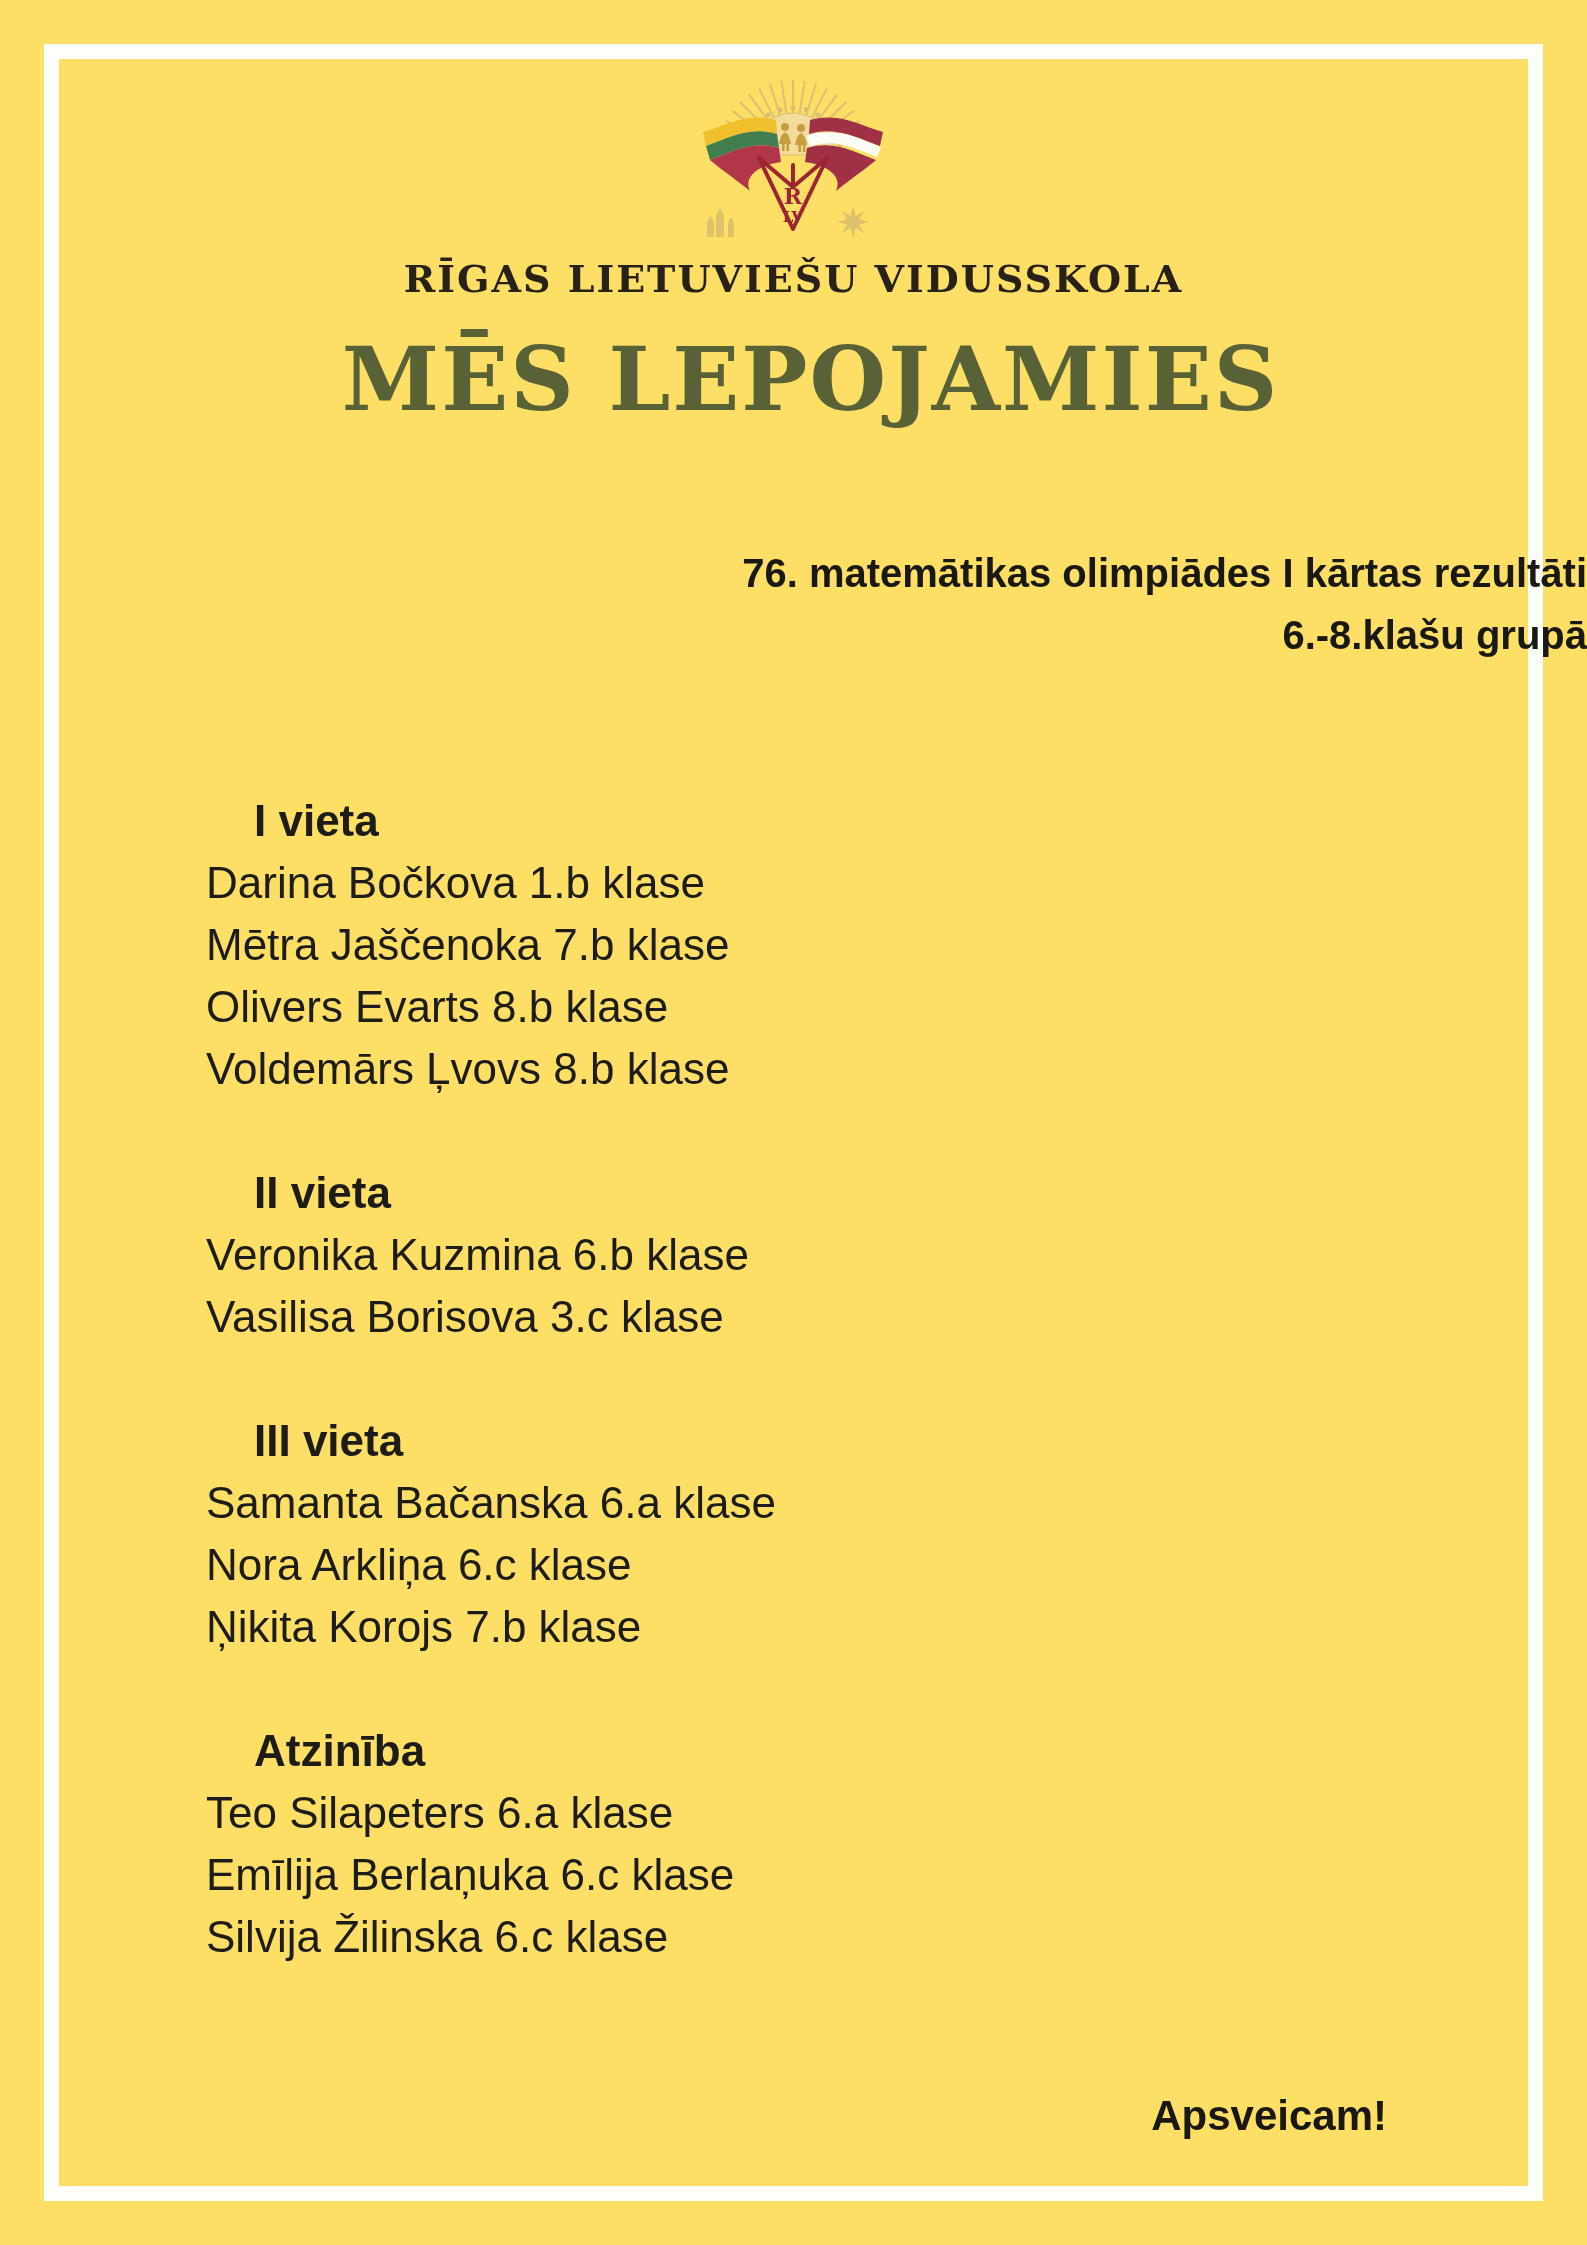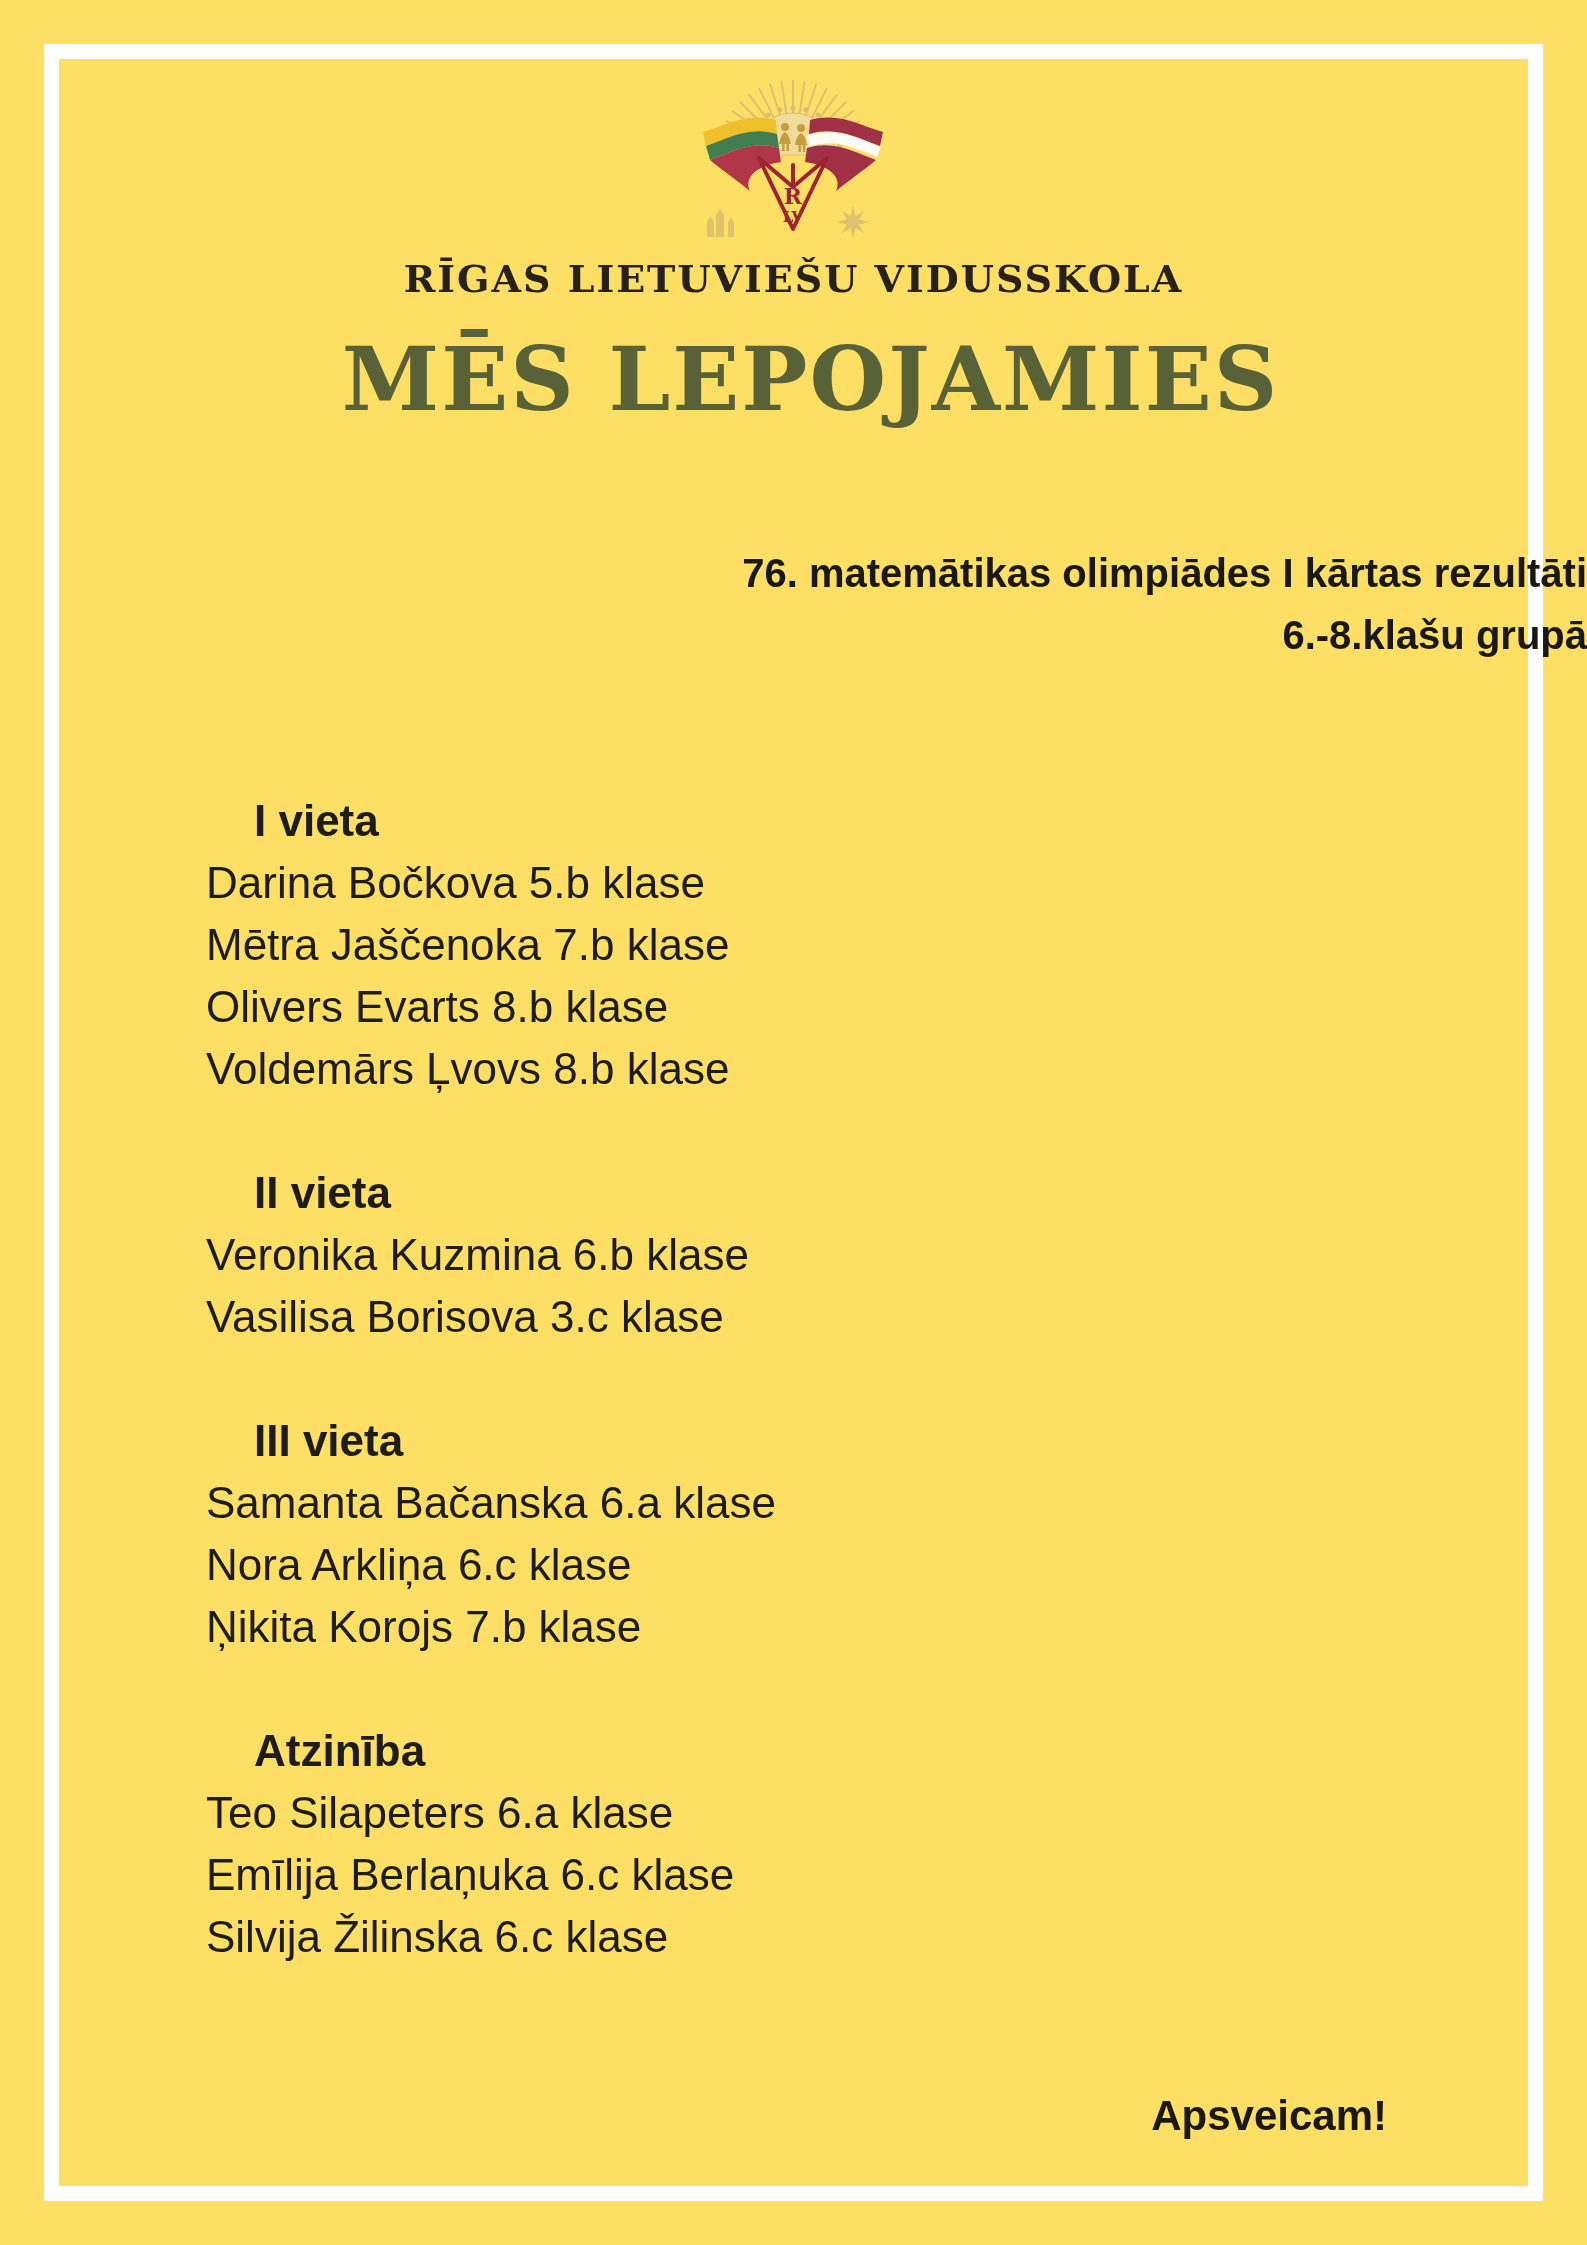--- a/index.html
+++ b/index.html
@@ -144,21 +144,21 @@
 <h1 class="title">MĒS LEPOJAMIES</h1>
 
 <div class="subtitle">
   <div>76. matemātikas olimpiādes I kārtas rezultāti</div>
   <div>6.-8.klašu grupā</div>
 </div>
 
 <main class="results">
     <div class="section">
       <div class="section-heading">I vieta</div>
-      <div class="entry">Darina Bočkova 5.b klase</div>
+      <div class="entry">Darina Bočkova 1.b klase</div>
       <div class="entry">Mētra Jaščenoka 7.b klase</div>
       <div class="entry">Olivers Evarts 8.b klase</div>
       <div class="entry">Voldemārs Ļvovs 8.b klase</div>
     </div>
     <div class="section">
       <div class="section-heading">II vieta</div>
       <div class="entry">Veronika Kuzmina 6.b klase</div>
       <div class="entry">Vasilisa Borisova 3.c klase</div>
     </div>
     <div class="section">

